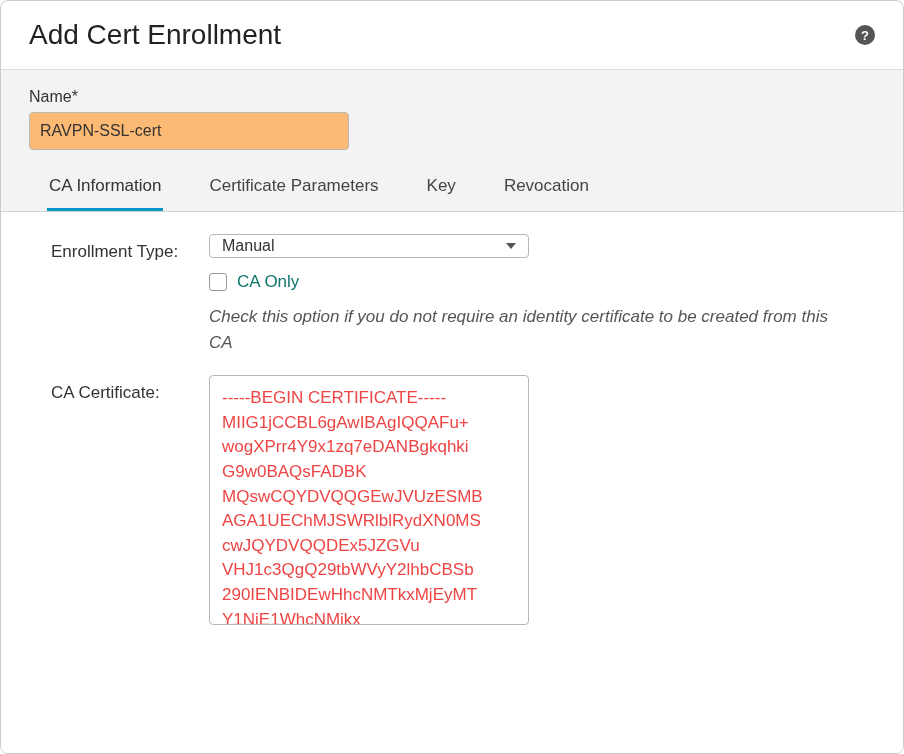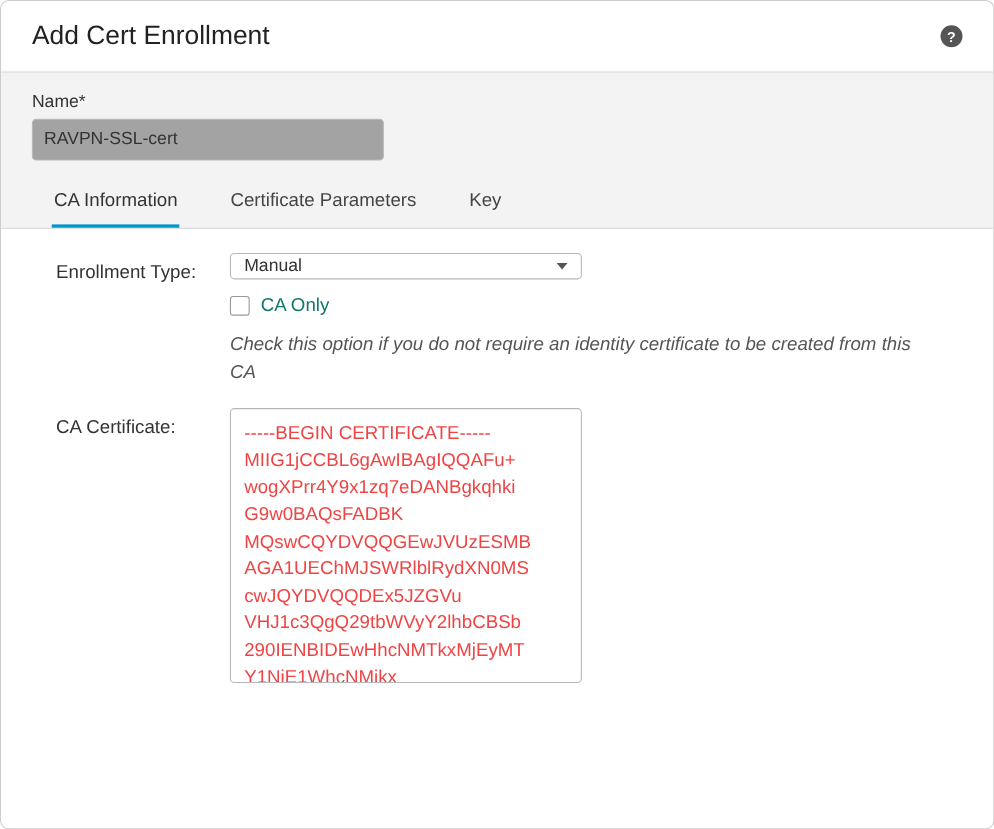--- a/index.html
+++ b/index.html
@@ -26,21 +26,21 @@
       flex-direction: column;
       overflow: hidden;
     }
     .header {
       display: flex;
       align-items: center;
       justify-content: space-between;
       padding: 18px 28px 18px 28px;
     }
     .header-title {
-      font-size: 24px;
+      font-size: 28px;
       font-weight: 400;
       color: #222;
     }
     .help-icon {
       width: 20px;
       height: 20px;
       border-radius: 50%;
       background: #555;
       color: #fff;
       display: flex;
@@ -62,21 +62,21 @@
       display: block;
       font-size: 16px;
       color: #333;
       margin-bottom: 6px;
     }
     .text-input {
       width: 320px;
       height: 38px;
       border: 1px solid #b8b8b8;
       border-radius: 4px;
-      background: #a3a3a3;
+      background: #fdba74;
       padding: 0 10px;
       font-size: 16px;
       color: #333;
     }
     .textarea-small {
       width: 320px;
       height: 54px;
       border: 1px solid #b8b8b8;
       border-radius: 4px;
       background: #fff;
@@ -211,20 +211,21 @@
     <div class="field-group">
       <label class="field-label">Name*</label>
       <input type="text" class="text-input" value="RAVPN-SSL-cert" style="">
     </div>
 
 
     <div class="tabs">
       <div class="tab active">CA Information</div>
       <div class="tab">Certificate Parameters</div>
       <div class="tab">Key</div>
+      <div class="tab">Revocation</div>
     </div>
 
   </div>
 
   <div class="tab-content">
 
     <div class="form-row">
       <div class="row-label">Enrollment Type:</div>
       <div class="row-control">
         <div class="select-wrap">

